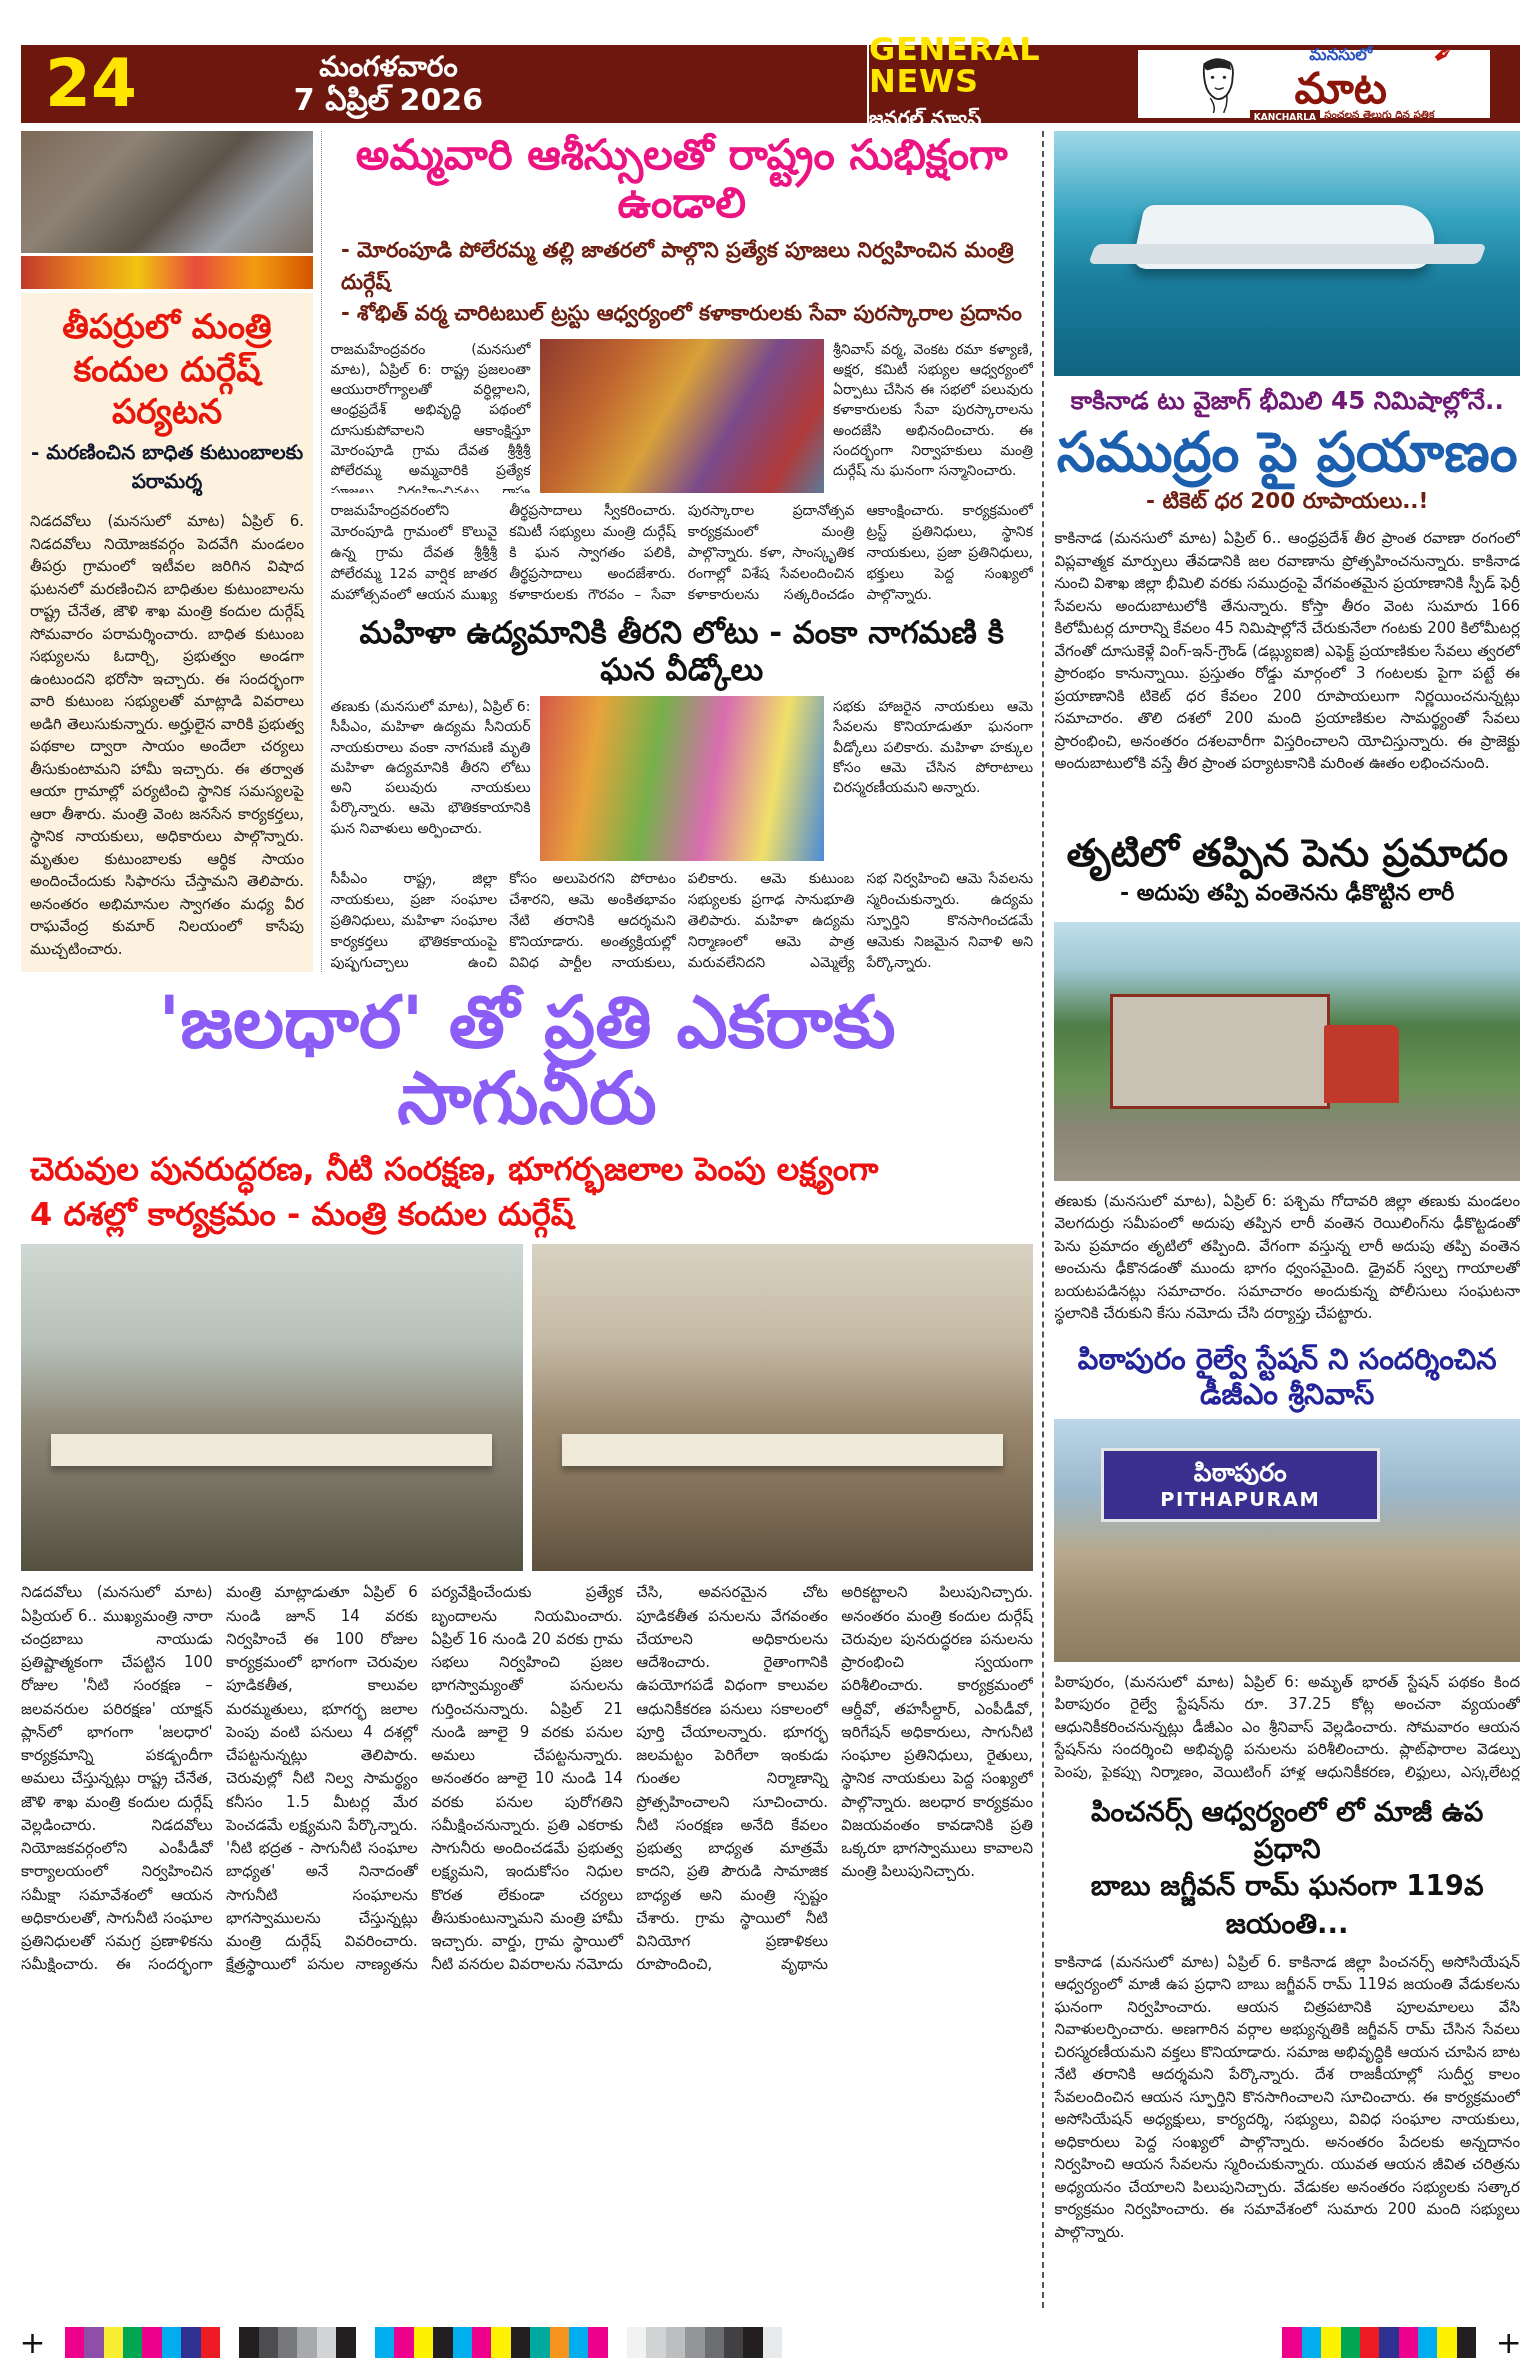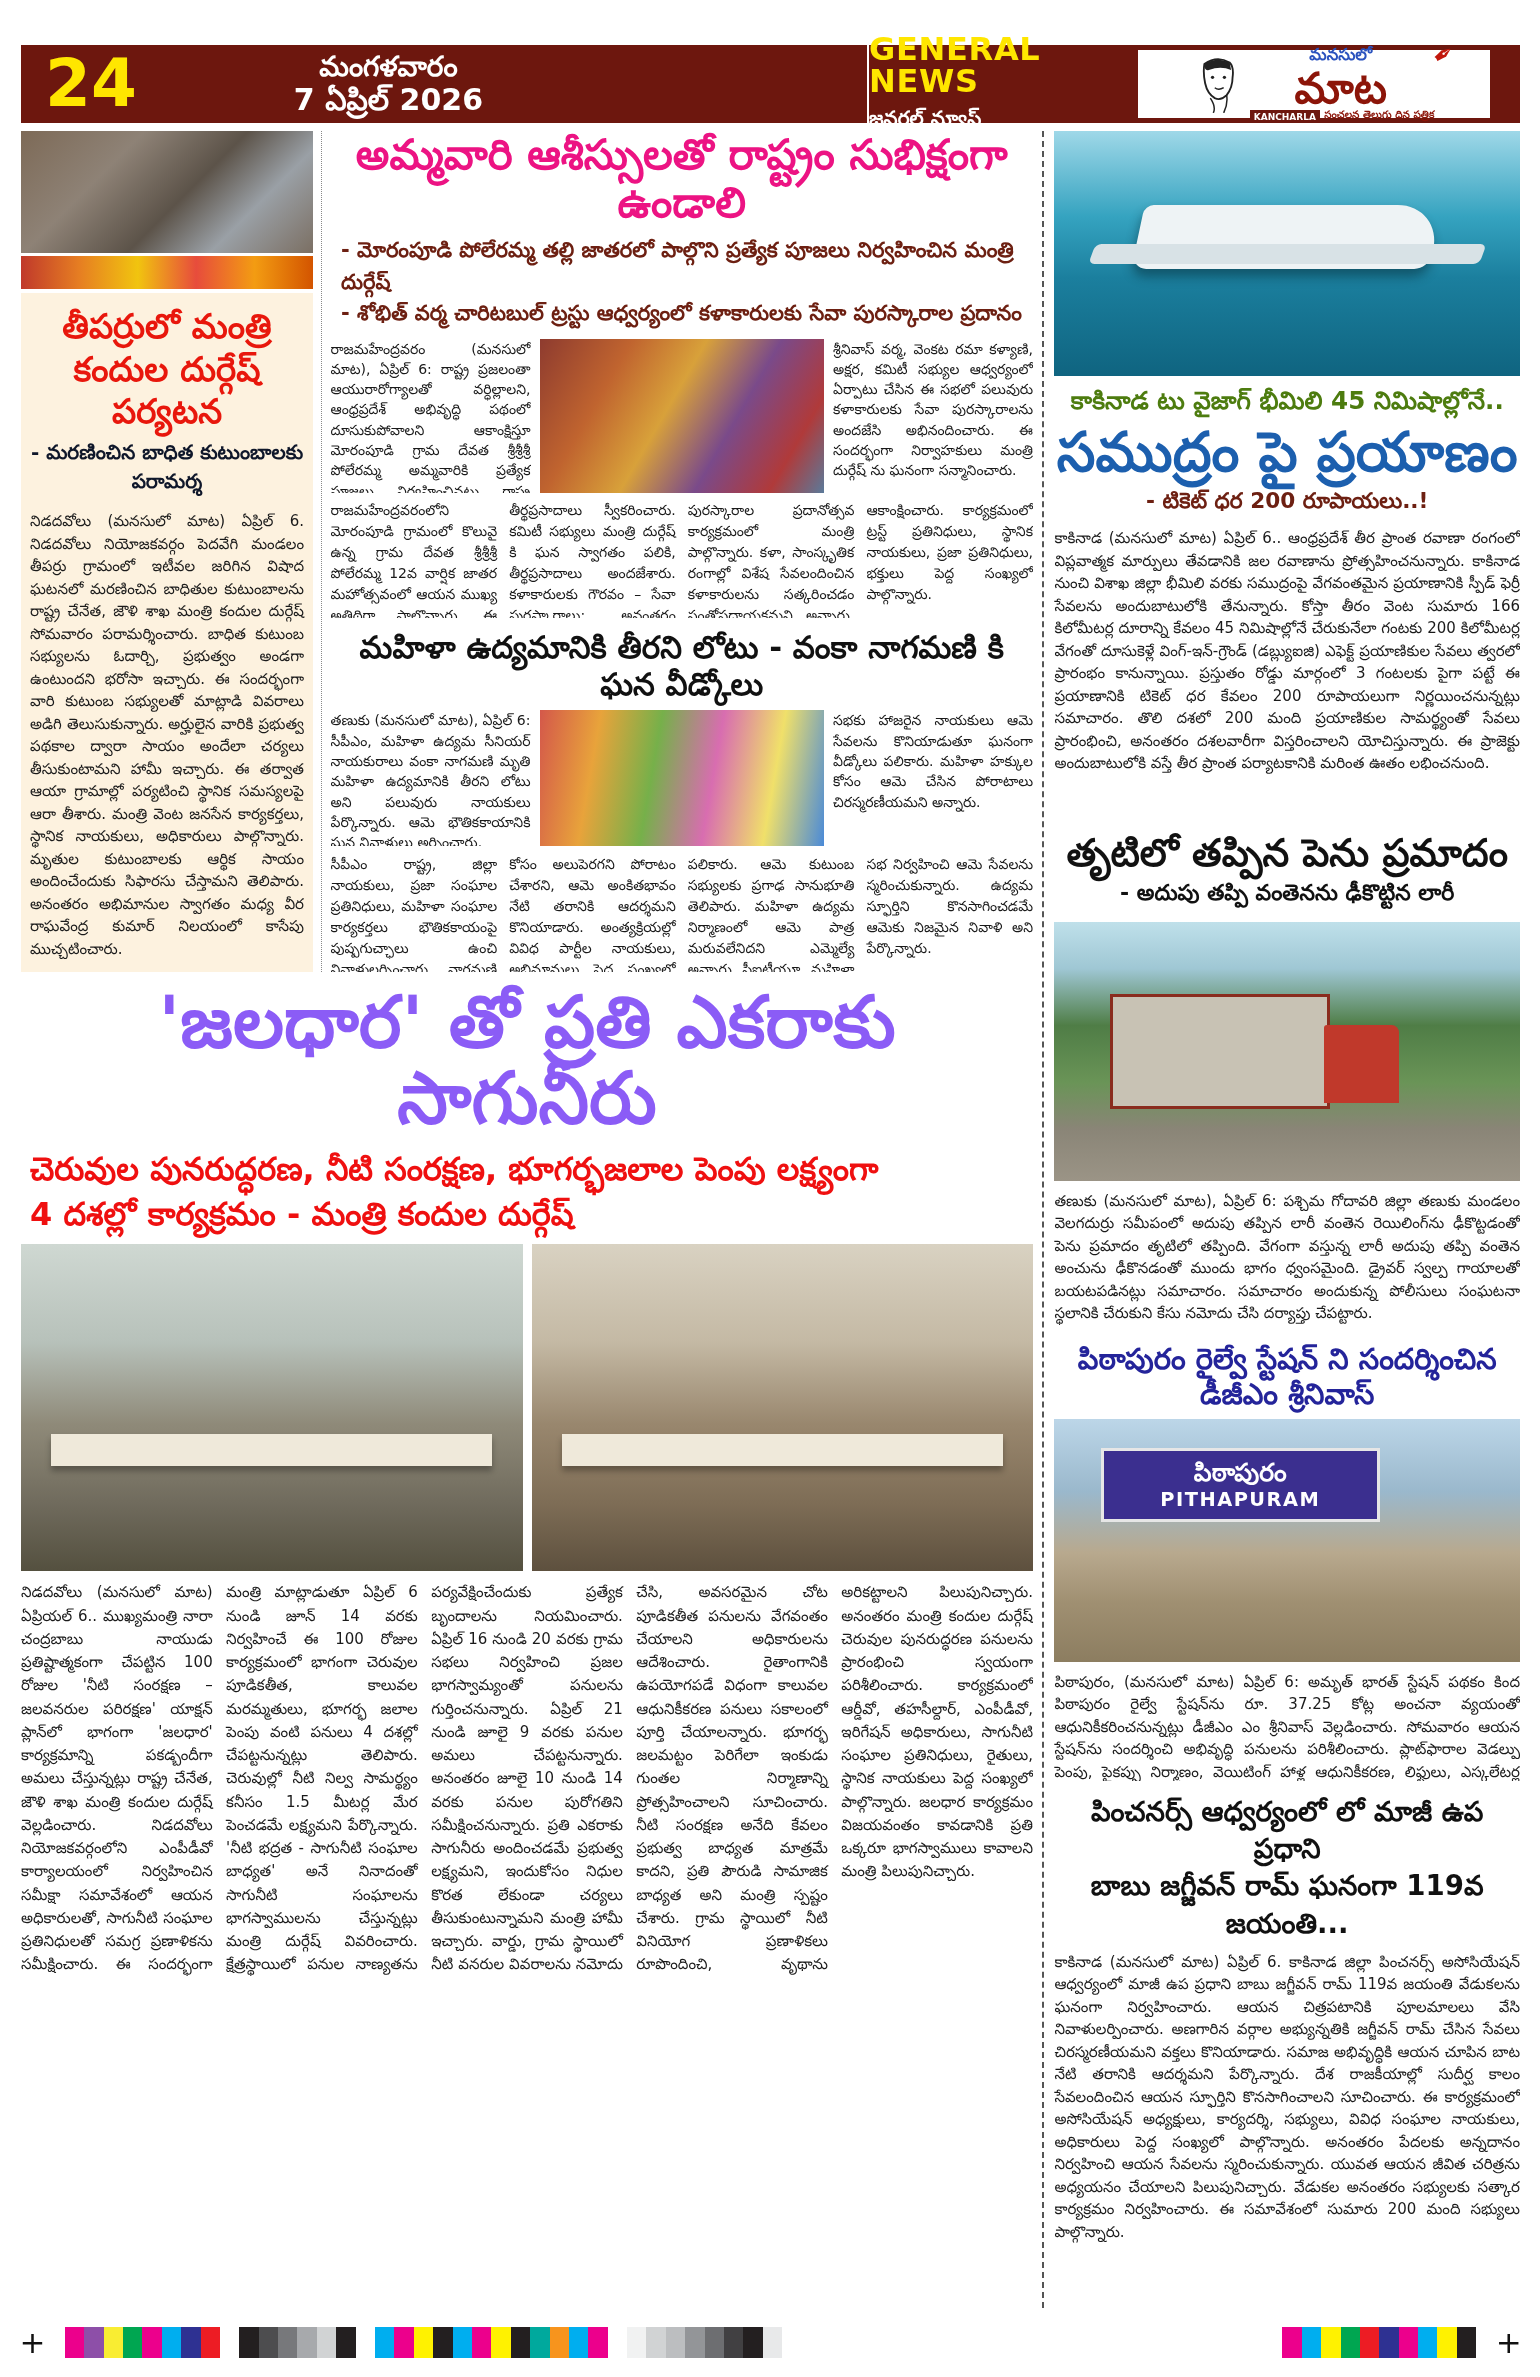--- a/index.html
+++ b/index.html
@@ -66,33 +66,33 @@
   
   .center-col{flex:1;display:flex;flex-direction:column;}
   .ts-headline{color:#ec1383;font-size:42px;font-weight:bold;text-align:center;line-height:1.15;}
   .ts-subs{color:#6d2012;font-size:21px;font-weight:bold;margin:7.5px 0 9px 10.4px;line-height:1.5;}
   .ts-top{display:flex;gap:9px;height:154px;}
   .news-colcell{width:200px;font-size:14px;line-height:1.45;text-align:justify;overflow:hidden;}
   .ts-photo{flex:1;}
   .ts-body{flex:1;margin-top:7.5px;column-count:4;column-gap:12px;font-size:14px;line-height:1.5;
            text-align:justify;overflow:hidden;}
   .fw-headline{color:#111;font-size:31px;font-weight:bold;text-align:center;margin-top:10.4px;line-height:1.2;}
-  .fw-top{display:flex;gap:9px;height:136px;margin-top:7.5px;}
+  .fw-top{display:flex;gap:9px;height:165px;margin-top:7.5px;}
   .fw-body{flex:1;margin-top:7.5px;column-count:4;column-gap:12px;font-size:14px;line-height:1.5;
            text-align:justify;overflow:hidden;}
   
   .jal-headline{color:#8b5cf6;font-size:72px;font-weight:bold;text-align:center;line-height:1.05;margin-top:13.4px;}
   .jal-sub{color:#ef1010;font-size:32px;font-weight:bold;line-height:1.4;margin:10.4px 0 7.5px 9px;}
   .jal-photos{display:flex;gap:9px;height:327px;}
   .jal-photos .photo{flex:1;}
   .jal-body{flex:1;margin-top:10.4px;column-count:5;column-gap:13.4px;font-size:15px;line-height:1.55;
             text-align:justify;overflow:hidden;}
   
   .boat-photo{height:245px;}
-  .sea-kicker{font-size:24.6px;font-weight:bold;text-align:center;margin-top:10.4px;color:#4d7c0f;}
+  .sea-kicker{font-size:24.6px;font-weight:bold;text-align:center;margin-top:10.4px;color:#701a75;}
   .sea-headline{color:#1c5fae;font-size:55px;font-weight:bold;text-align:center;line-height:1.05;margin-top:3px;}
   .sea-sub{color:#6d2012;font-size:21.6px;font-weight:bold;text-align:center;margin-top:6px;}
   .rail-bodytext{font-size:15px;line-height:1.5;text-align:justify;margin-top:9px;overflow:hidden;}
   .sea-body{height:292px;}
   .acc-headline{color:#111;font-size:38px;font-weight:bold;text-align:center;margin-top:13.4px;line-height:1.1;}
   .acc-sub{color:#111;font-size:22px;font-weight:bold;text-align:center;margin-top:6px;}
   .truck-photo{height:259px;margin-top:10.4px;}
   .acc-body{height:140px;}
   .railst-headline{color:#24249a;font-size:29px;font-weight:bold;text-align:center;margin-top:12px;line-height:1.2;}
   .railst-sub{color:#111;font-size:21px;font-weight:bold;margin-top:6px;line-height:1.45;}

